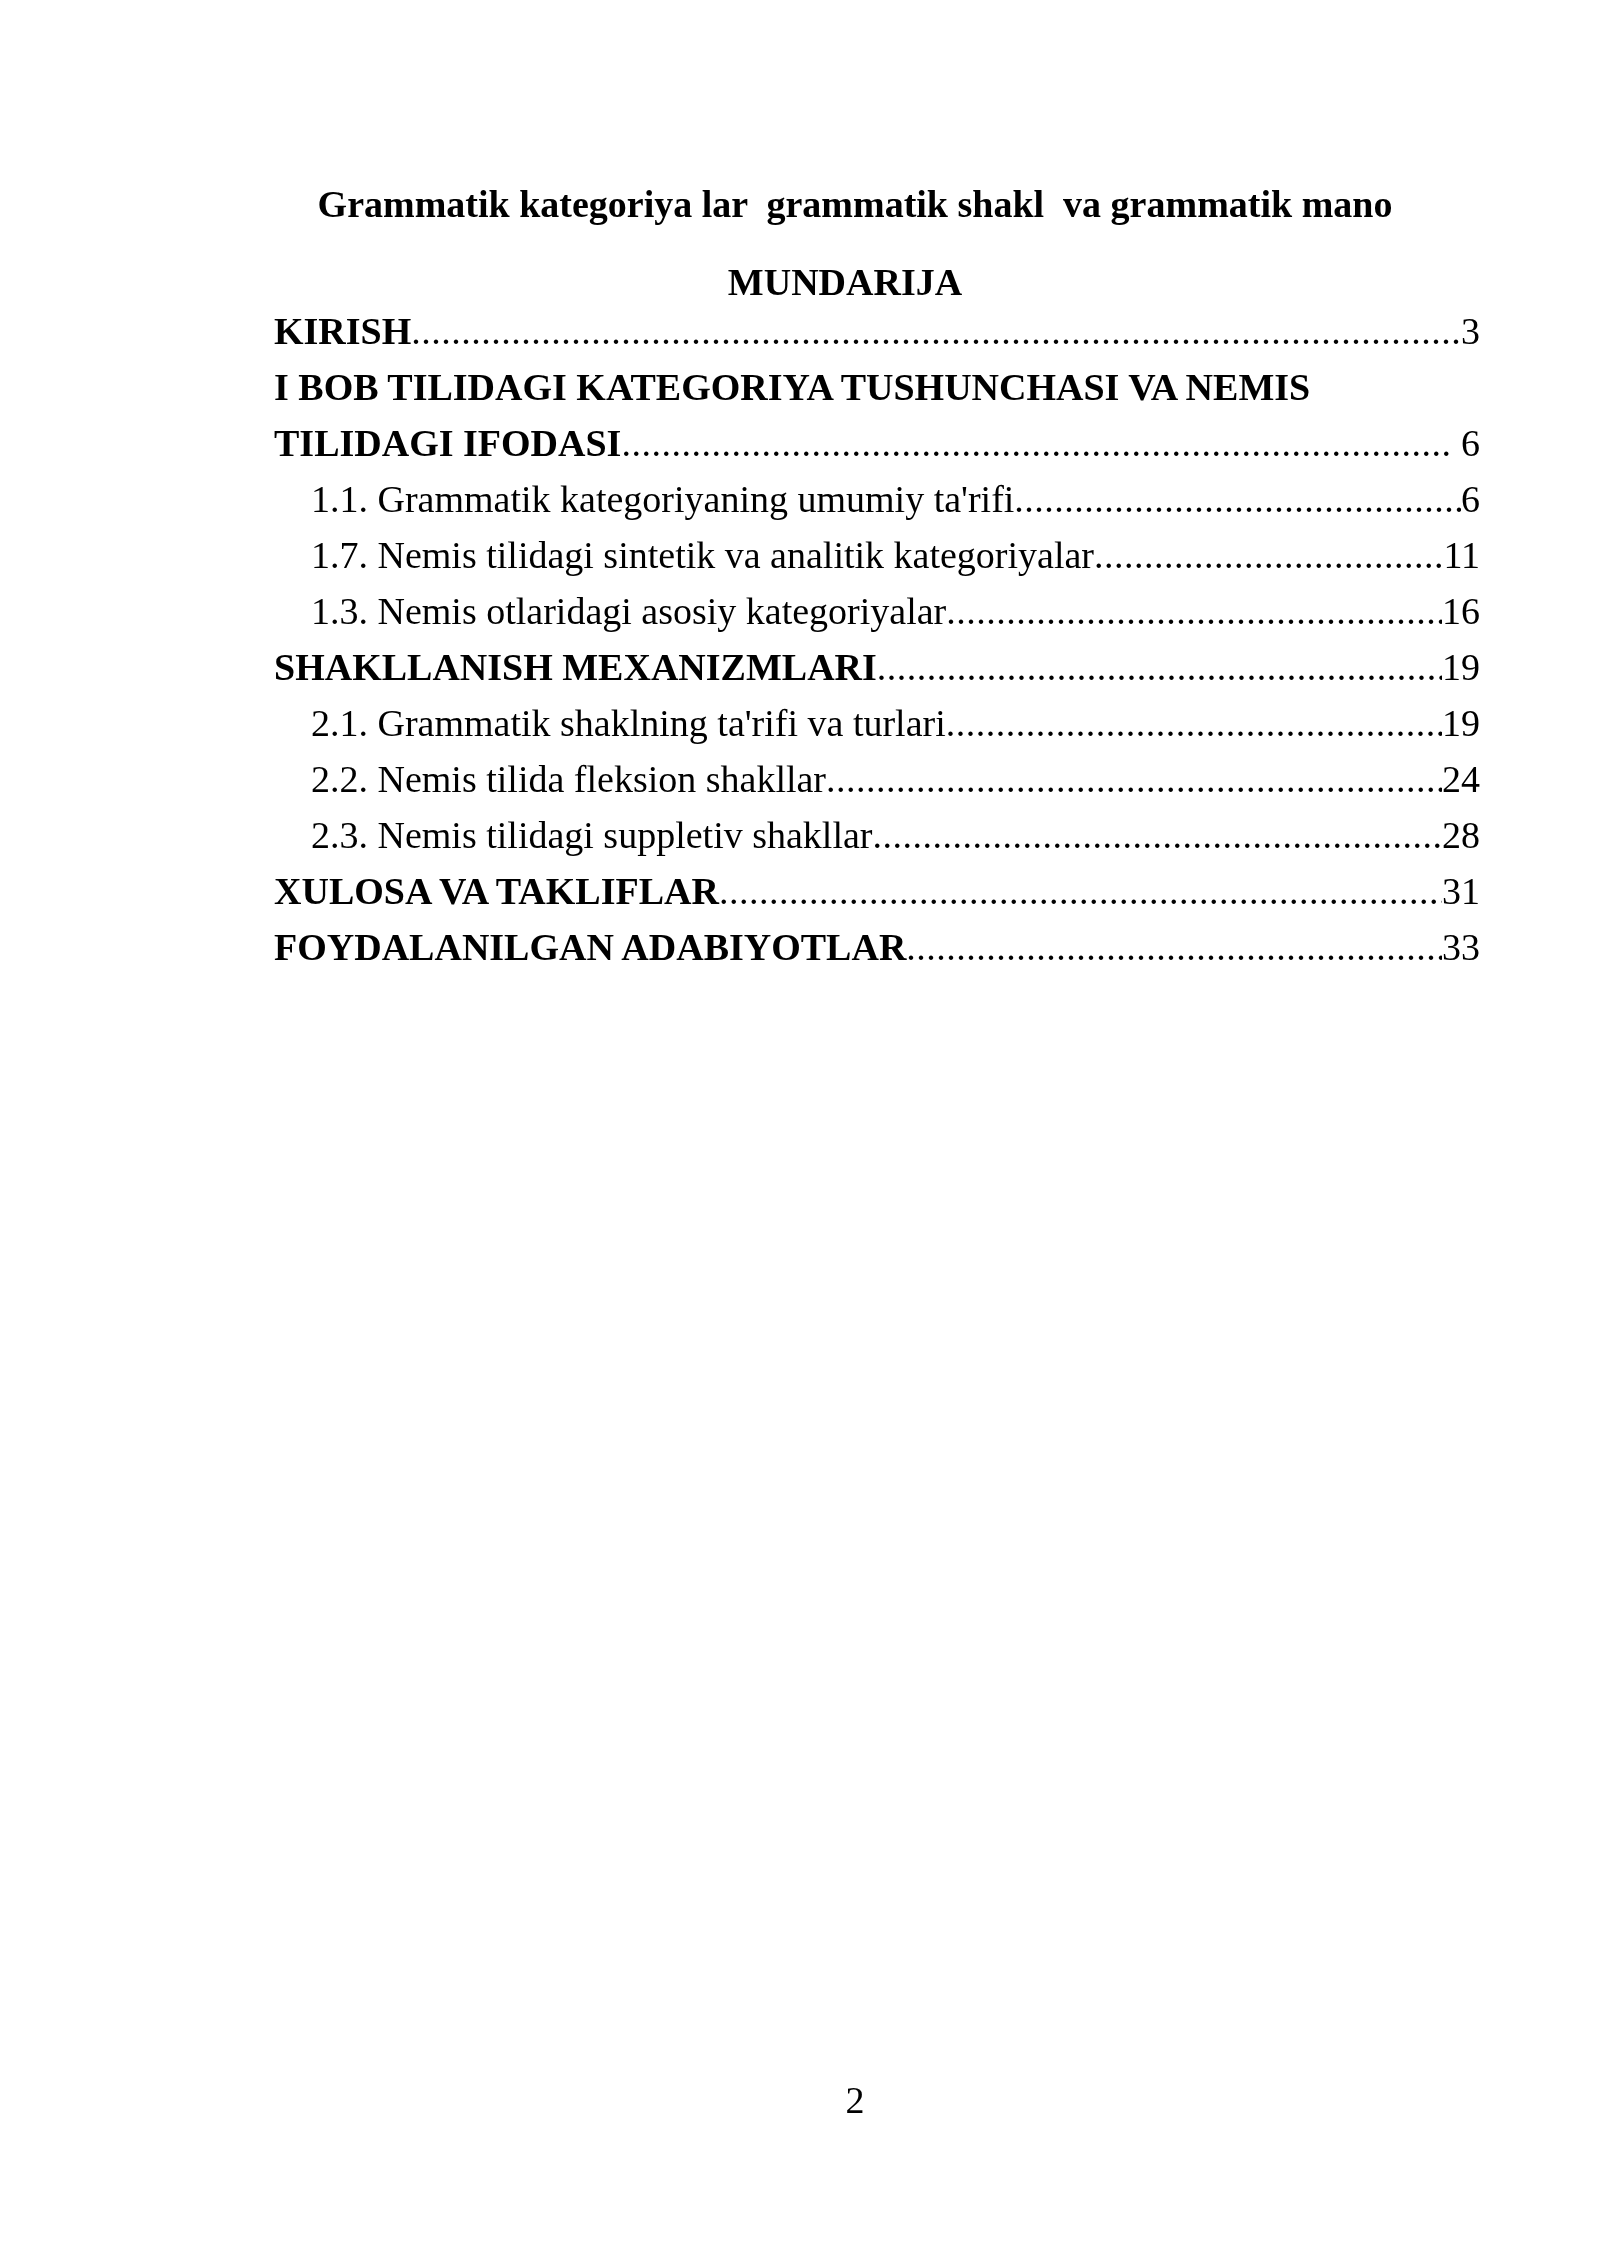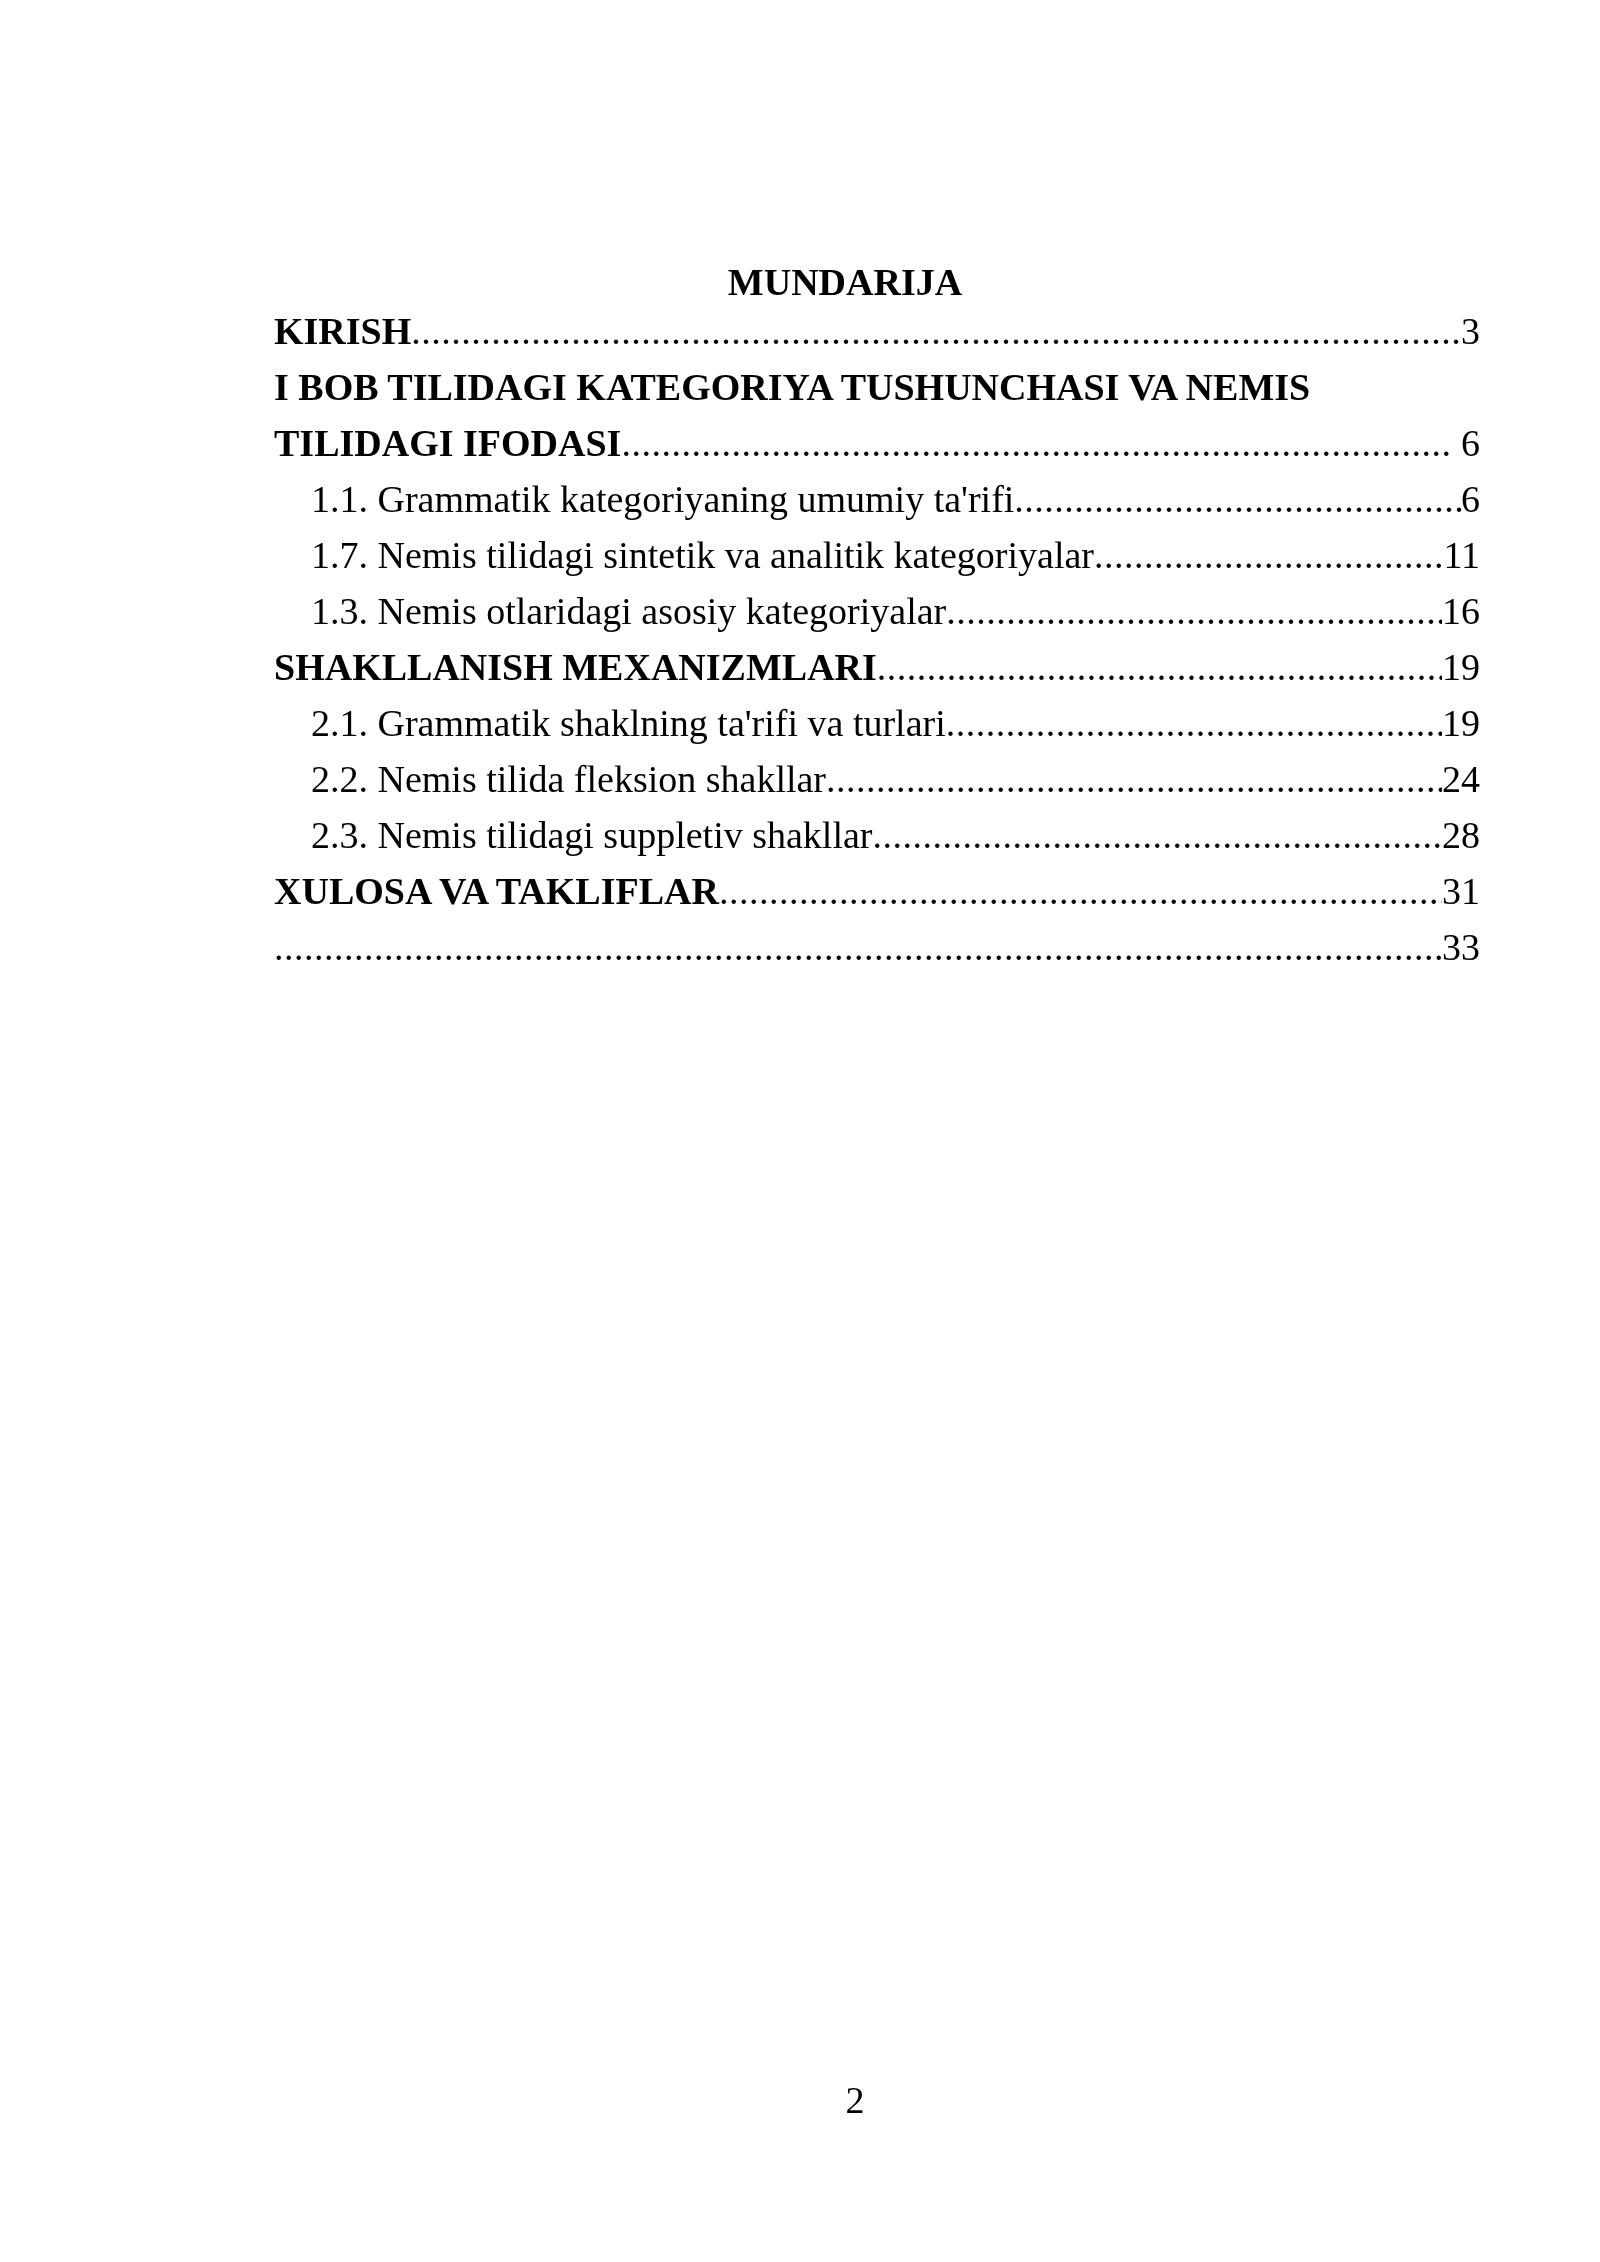--- a/index.html
+++ b/index.html
@@ -72,20 +72,21 @@
     font-size: 38px;
     line-height: 44px;
     font-weight: normal;
   }
 </style>
 </head>
 <body>
 
 <div id="page">
 
+  <div class="doc-title">Grammatik kategoriya lar  grammatik shakl  va grammatik mano</div>
 
   <div class="toc-heading">MUNDARIJA</div>
 
   <div class="toc">
 
     <div class="toc-row chapter">
       <span class="t">KIRISH</span>
       <span class="dots">................................................................................................................................................................................................................................................</span>
       <span class="page-num">3</span>
     </div>
@@ -143,20 +144,21 @@
       <span class="page-num">28</span>
     </div>
 
     <div class="toc-row chapter">
       <span class="t">XULOSA VA TAKLIFLAR</span>
       <span class="dots">................................................................................................................................................................................................................................................</span>
       <span class="page-num">31</span>
     </div>
 
     <div class="toc-row chapter">
+      <span class="t">FOYDALANILGAN ADABIYOTLAR</span>
       <span class="dots">................................................................................................................................................................................................................................................</span>
       <span class="page-num">33</span>
     </div>
 
   </div>
 
   <div class="footer-page">2</div>
 
 </div>
 

